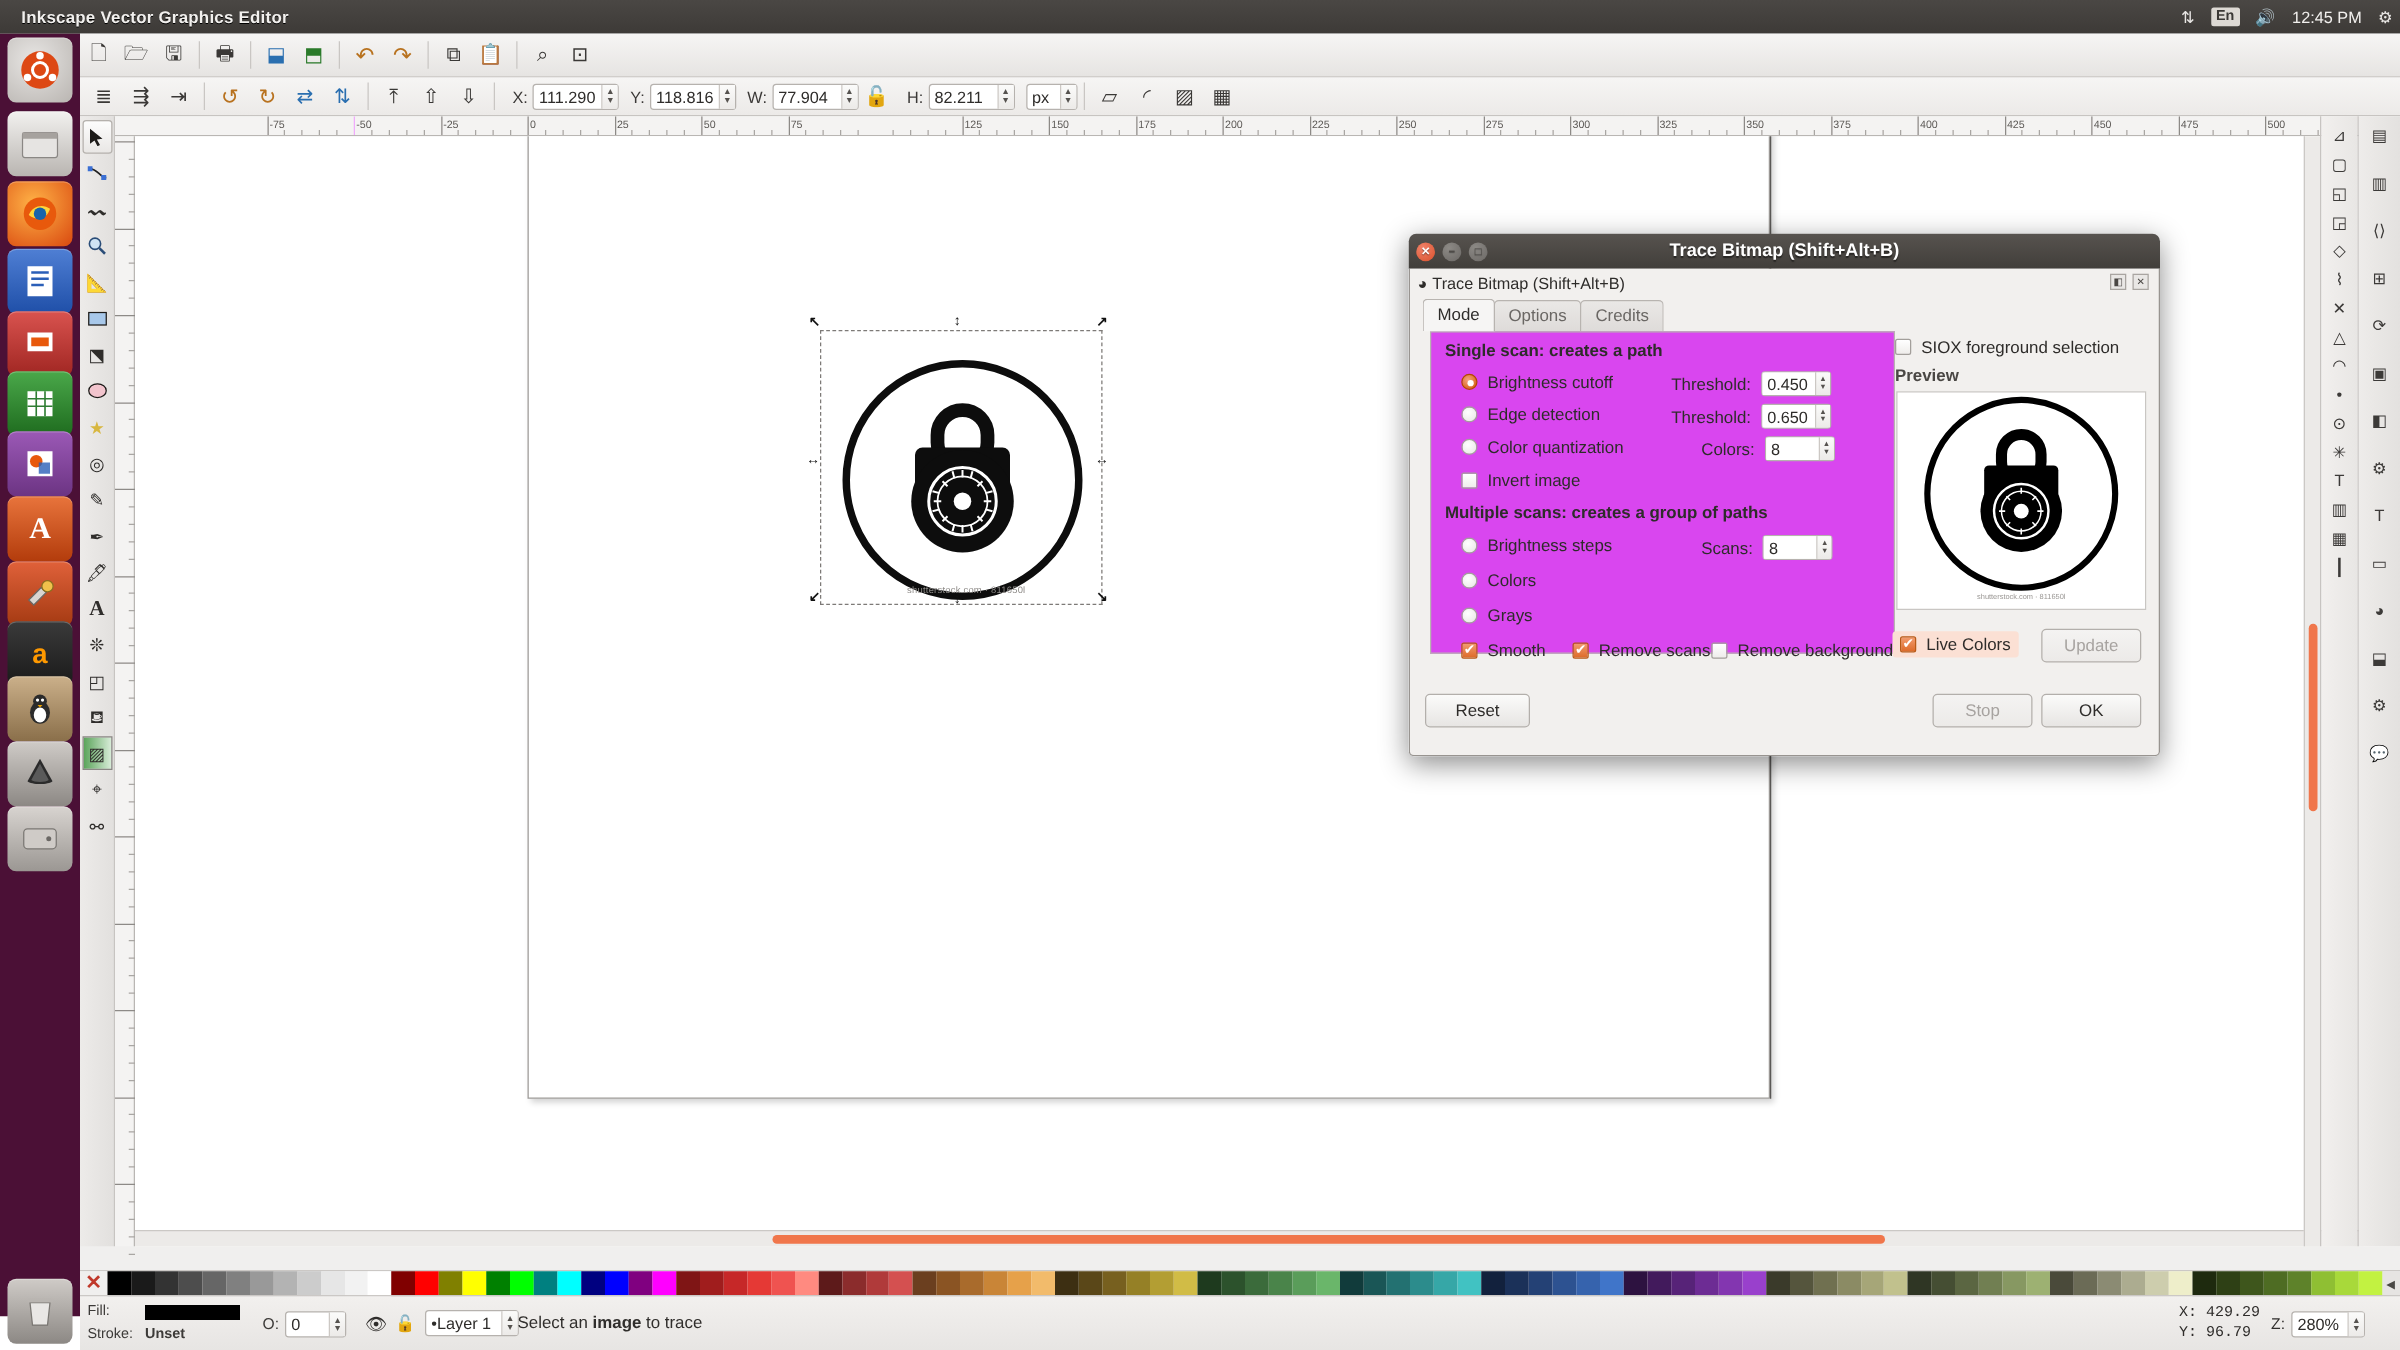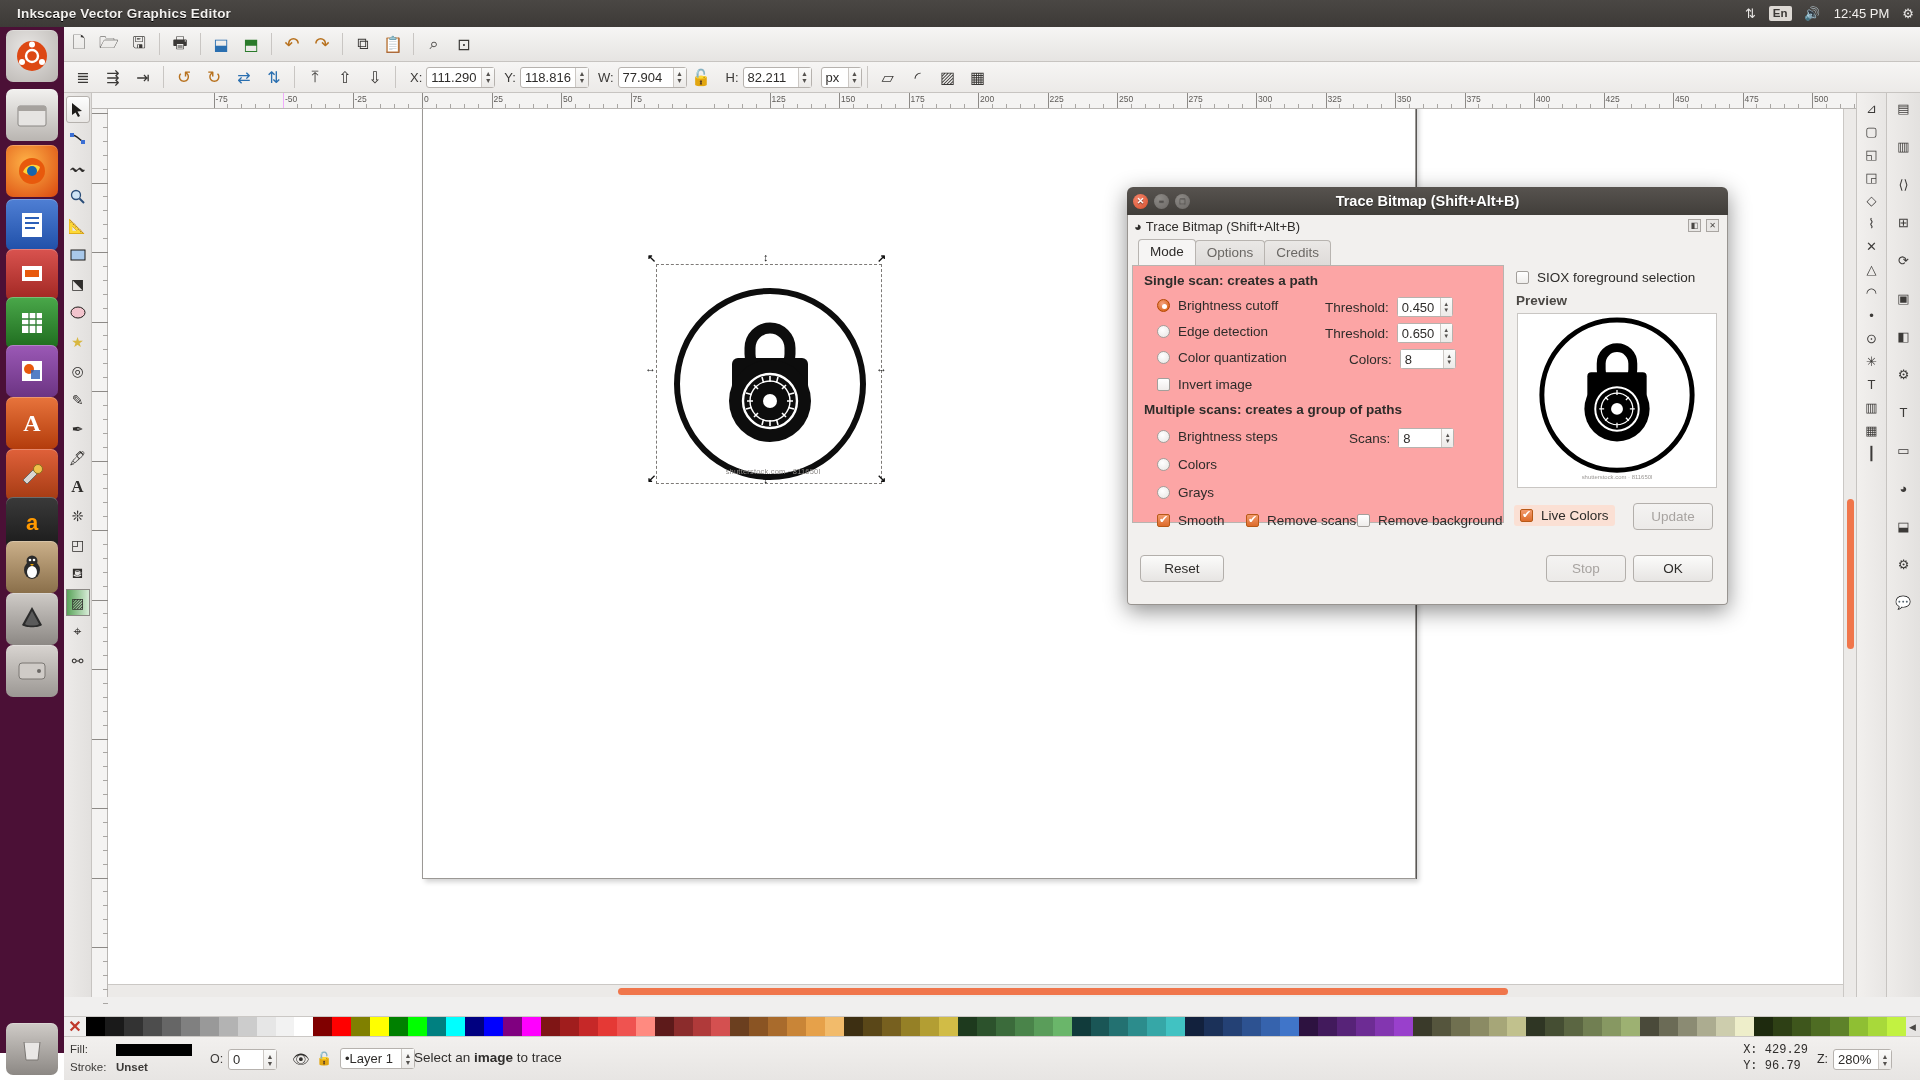--- a/index.html
+++ b/index.html
@@ -148,21 +148,21 @@
   #dock-head .dk-btn { position:absolute; top:4px; width:13px; height:13px;
     border:1px solid #a9a5a1; background:#e9e7e5; font-size:8px; text-align:center;
     line-height:12px; color:#4a4744; }
 
   .tabs { display:flex; padding-left:10px; margin-top:2px; align-items:flex-end; }
   .tab { padding:4px 11px 5px; font-size:13.5px; border:1px solid #b8b4b0;
     border-bottom:0; border-radius:4px 4px 0 0; background:linear-gradient(#eae8e6,#dedbd9);
     color:#6a6764; margin-right:-1px; }
   .tab.active { background:#f6f5f4; color:#2e2c2a; position:relative; z-index:2;
     padding-bottom:6px; }
-  .tabpanel { border:1px solid #b8b4b0; background:#fca5a5; margin:0 4px;
+  .tabpanel { border:1px solid #b8b4b0; background:#d946ef; margin:0 16px;
     height:258px; position:relative; }
   .radio { width:13px; height:13px; border-radius:50%; border:1px solid #a39f9b;
     background:radial-gradient(circle at 40% 35%,#fff,#e7e5e3); display:inline-block;
     vertical-align:middle; position:relative; }
   .radio.on { background:radial-gradient(circle at 40% 35%,#f5a382,#d35400);
     border-color:#b34700; }
   .radio.on::after { content:''; position:absolute; left:3.5px; top:3.5px;
     width:5px; height:5px; border-radius:50%; background:#fff; }
   .cbx { width:13px; height:13px; border:1px solid #a39f9b; border-radius:2px;
     background:linear-gradient(#fff,#efedeb); display:inline-block; vertical-align:middle;

